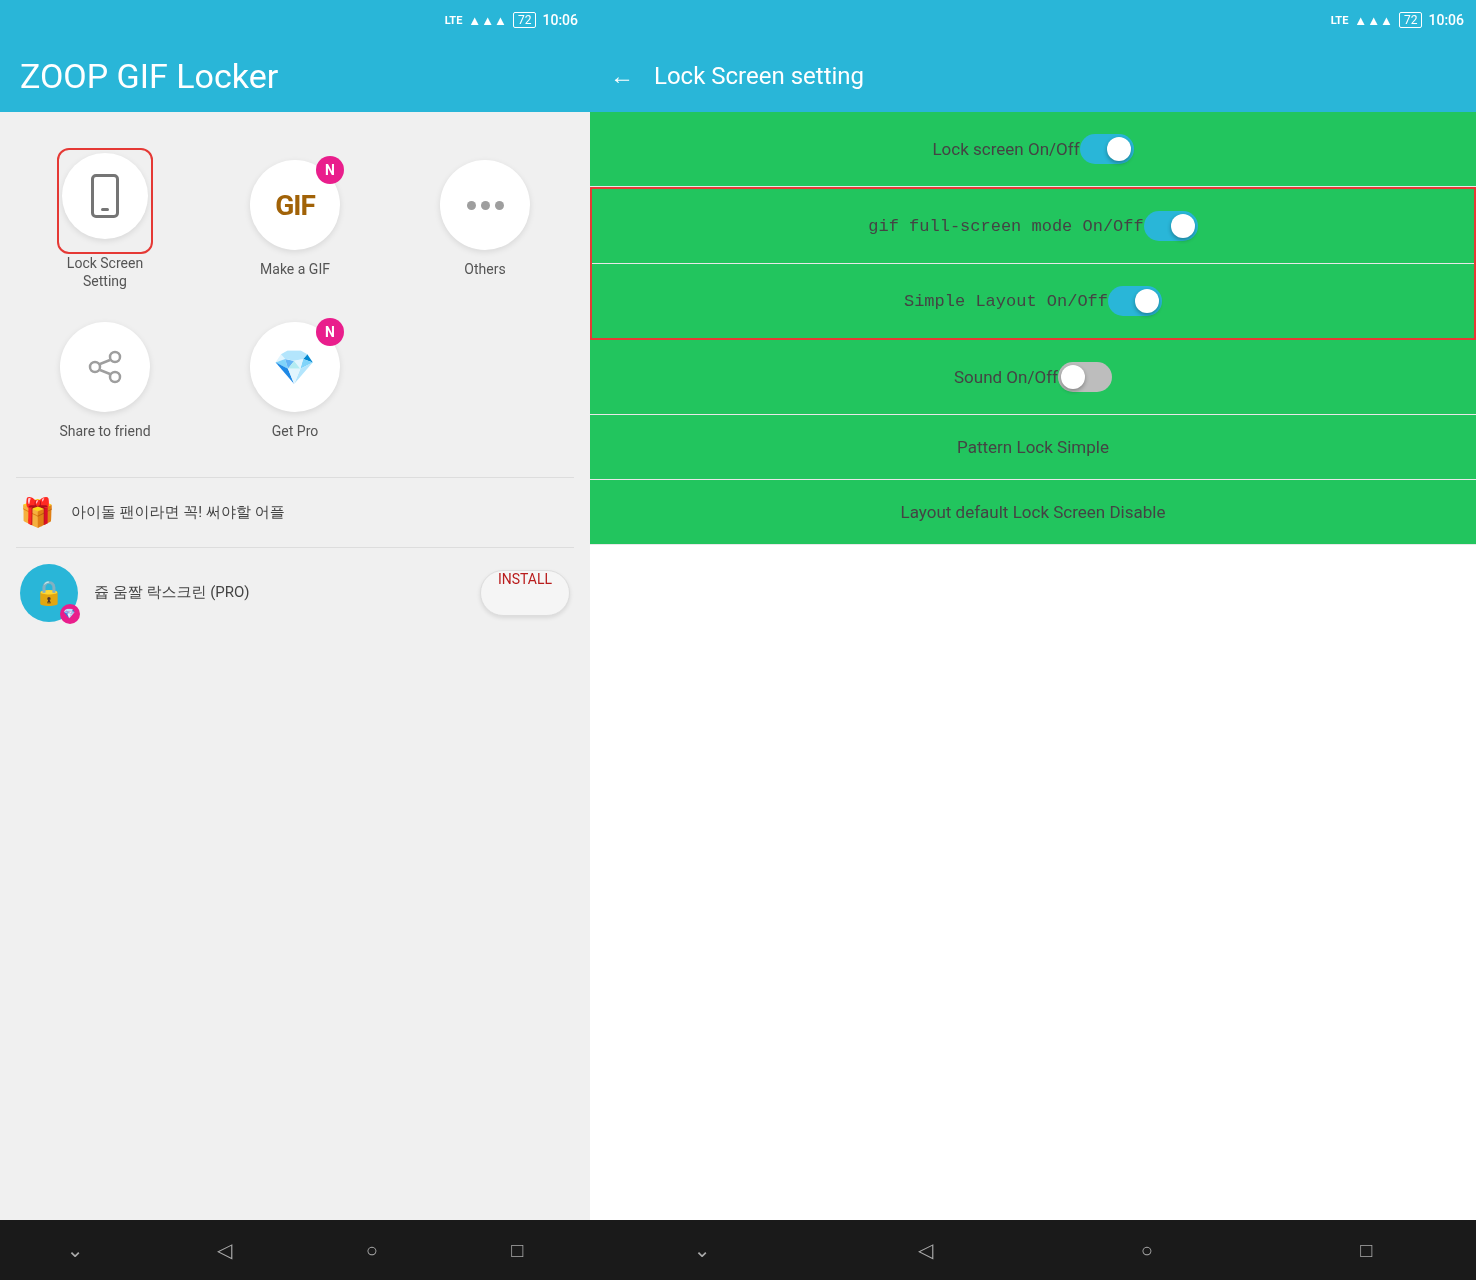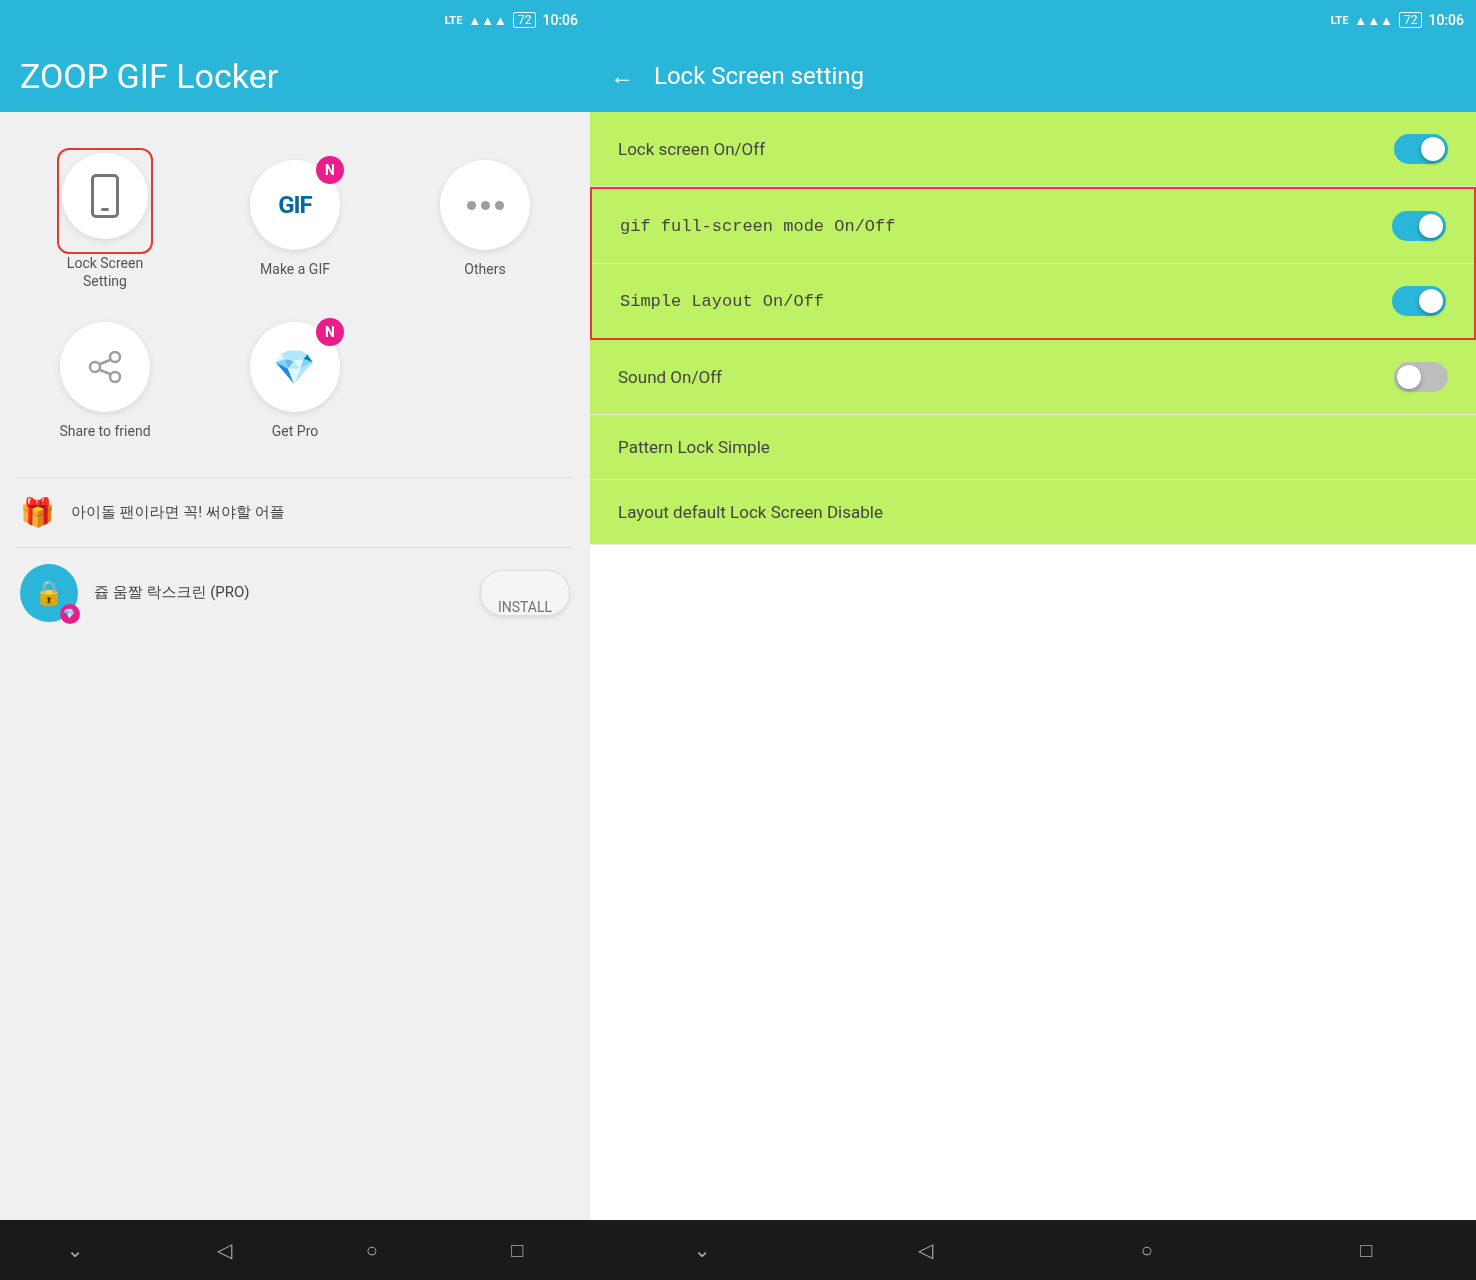--- a/index.html
+++ b/index.html
@@ -118,23 +118,23 @@
       bottom: 4px;
       left: 50%;
       transform: translateX(-50%);
       width: 8px;
       height: 3px;
       background: #757575;
       border-radius: 2px;
     }
 
     .gif-text {
-      font-size: 24px;
+      font-size: 28px;
       font-weight: bold;
-      color: #0369a1;
+      color: #a16207;
       letter-spacing: -1px;
     }
 
     .icon-dots {
       display: flex;
       gap: 5px;
     }
     .icon-dots span {
       width: 9px;
       height: 9px;
@@ -202,23 +202,23 @@
       font-size: 15px;
       color: #444;
     }
     .install-button {
       width: 90px;
       height: 46px;
       border-radius: 24px;
       background: #f5f5f5;
       border: 1px solid #ddd;
       font-size: 14px;
-      color: #737373;
-      display: flex;
-      align-items: flex-end;
+      color: #b91c1c;
+      display: flex;
+      align-items: flex-start;
       justify-content: center;
       cursor: pointer;
       box-shadow: 0 2px 4px rgba(0,0,0,0.1);
     }
 
     .left-nav-bar {
       margin-top: auto;
       height: 60px;
       background: #1a1a1a;
       display: flex;
@@ -271,24 +271,24 @@
 
     .settings-list {
       flex: 1;
       background: white;
       overflow-y: auto;
     }
 
     .setting-row {
       display: flex;
       align-items: center;
-      justify-content: space-between;
-      padding: 22px 28px;
+      justify-content: center;
+      padding: 22px 16px;
       border-bottom: 1px solid #e8e8e8;
-      background: #bef264;
+      background: #22c55e;
     }
 
     .setting-label {
       font-size: 17px;
       color: #444;
     }
 
     
     .toggle-switch {
       width: 54px;

